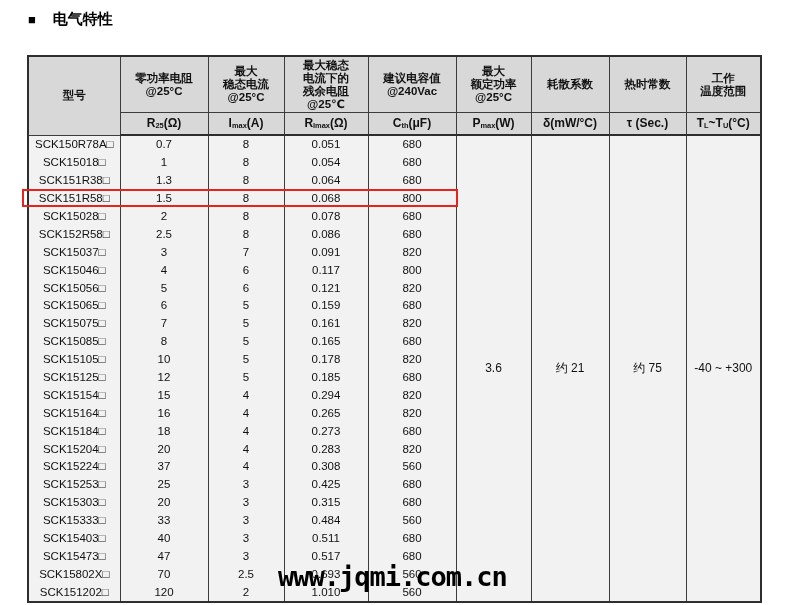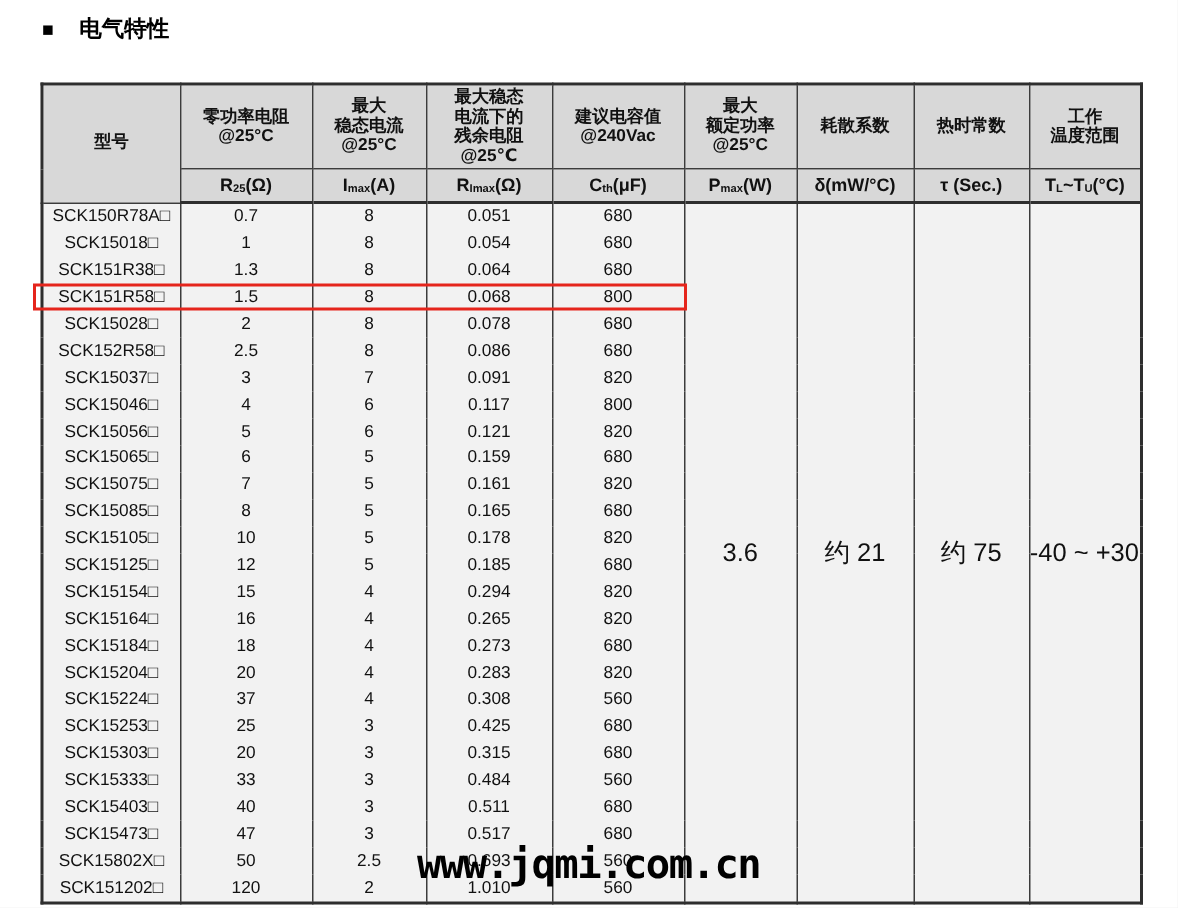--- a/index.html
+++ b/index.html
@@ -32,21 +32,21 @@
   thead th{
     background:var(--header-bg);font-weight:bold;font-size:11.5px;line-height:13px;
     vertical-align:middle;
   }
   tr.cats th{height:53px;padding:1px 0;}
   tr.units th{height:21px;font-size:12px;border-bottom:2px solid var(--outer);}
   tbody td{
     height:17.9px;font-size:11.5px;line-height:17px;background:var(--cell-bg);
     border-top:none;border-bottom:none;
   }
-  tbody td.merged{vertical-align:middle;font-size:17px;}
+  tbody td.merged{vertical-align:middle;font-size:12px;}
   sub{font-size:0.62em;vertical-align:baseline;position:relative;top:0.25em;}
   .highlight-box{
     position:absolute;left:22px;top:189px;width:432px;height:14px;
     border:2px solid var(--highlight);z-index:4;pointer-events:none;
   }
   .watermark{
     position:absolute;left:266px;top:561px;z-index:5;
     font-family:"DejaVu Sans Mono",monospace;font-weight:bold;
     font-size:27px;letter-spacing:-1px;color:#000;margin-left:12px;
   }
@@ -263,21 +263,21 @@
         </tr>
         <tr>
           <td>SCK15473□</td>
           <td>47</td>
           <td>3</td>
           <td>0.517</td>
           <td>680</td>
         </tr>
         <tr>
           <td>SCK15802X□</td>
-          <td>50</td>
+          <td>70</td>
           <td>2.5</td>
           <td>0.693</td>
           <td>560</td>
         </tr>
         <tr>
           <td>SCK151202□</td>
           <td>120</td>
           <td>2</td>
           <td>1.010</td>
           <td>560</td>

